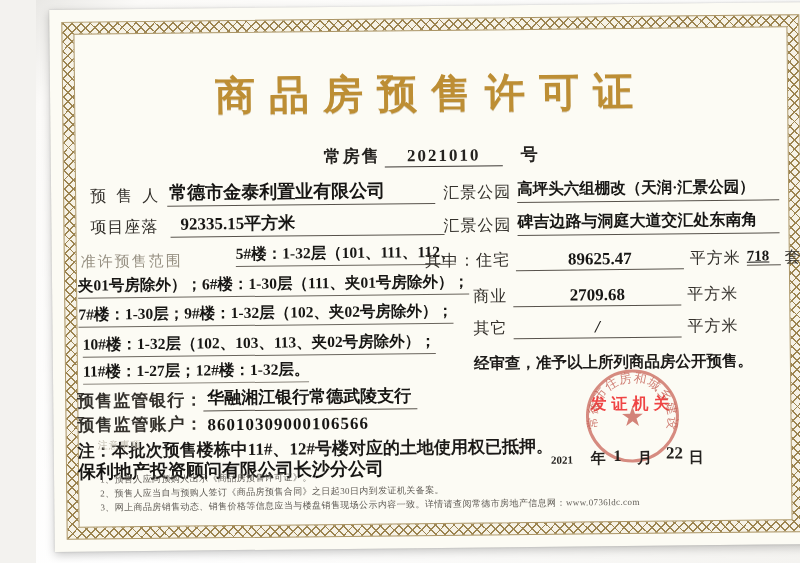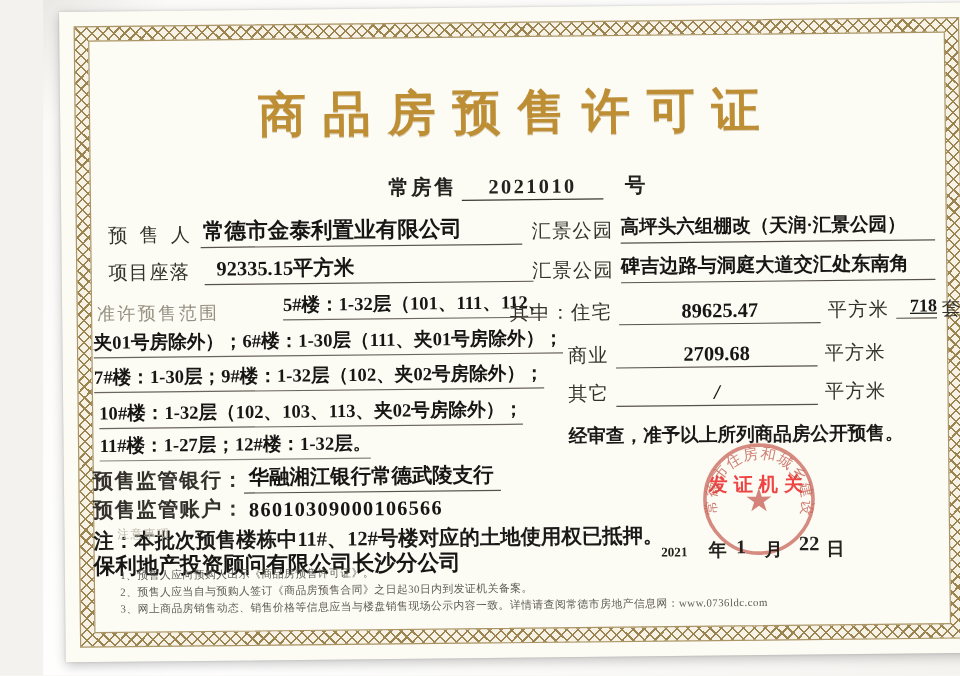--- a/index.html
+++ b/index.html
@@ -108,21 +108,21 @@
     <div class="abs row" style="left:392px; top:207px;">
       <span class="lbl">汇景公园</span>
       <span class="val u" style="font-size:16px; min-width:262px; margin-left:6px; padding-bottom:2px;">碑吉边路与洞庭大道交汇处东南角</span>
     </div>
 
     <div class="abs row" style="left:373px; top:245px;">
       <span class="lbl">其中：</span>
       <span class="lbl">住宅</span>
       <span class="val u" style="font-size:17px; min-width:168px; margin-left:6px; text-align:center;">89625.47</span>
       <span class="lbl" style="margin-left:6px;">平方米</span>
-      <span class="val u" style="font-size:15px; min-width:34px; margin-left:6px; text-align:right; position:relative; top:-3px;text-decoration:underline;">718</span>
+      <span class="val u" style="font-size:15px; min-width:34px; margin-left:6px; text-align:left; position:relative; top:-3px;text-decoration:underline;">718</span>
       <span class="lbl" style="margin-left:4px;">套</span>
     </div>
 
     <div class="abs row" style="left:421px; top:281px;">
       <span class="lbl">商业</span>
       <span class="val u" style="font-size:17px; min-width:168px; margin-left:6px; text-align:center;">2709.68</span>
       <span class="lbl" style="margin-left:6px;">平方米</span>
     </div>
 
     <div class="abs row" style="left:421px; top:313px;">

